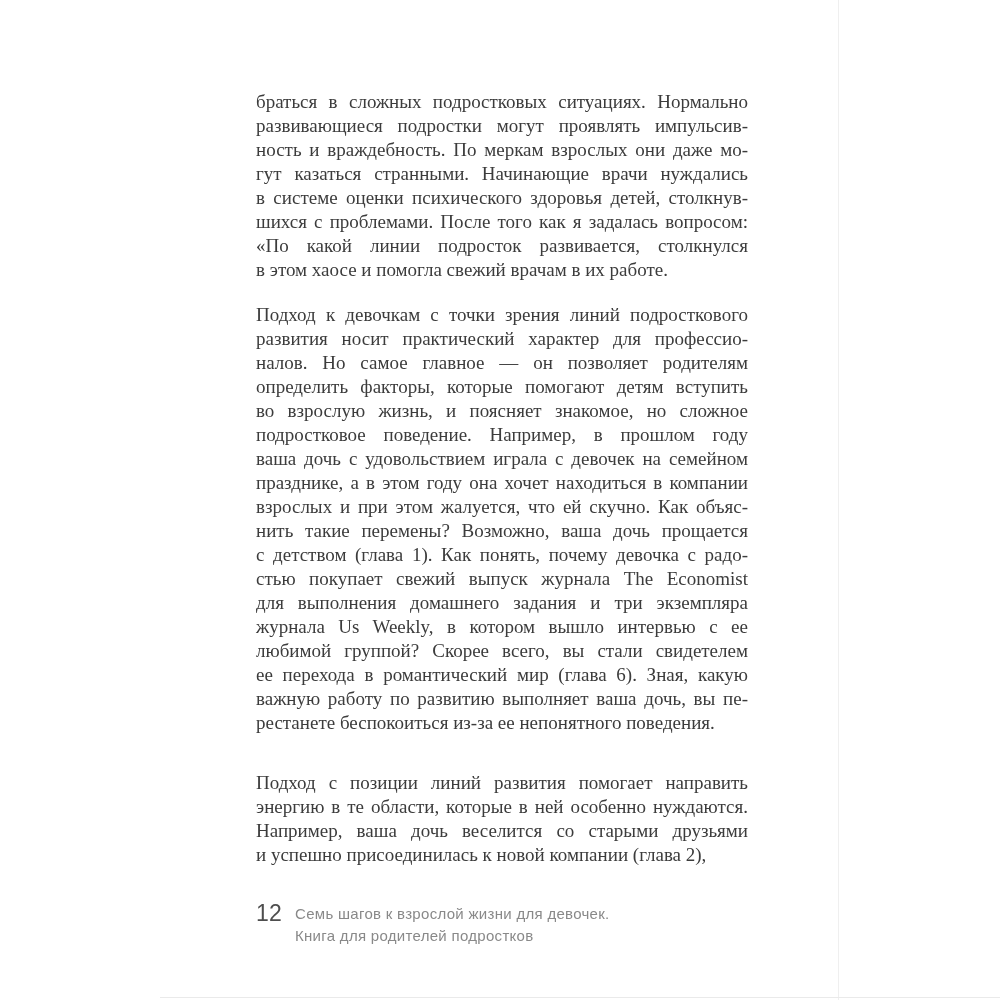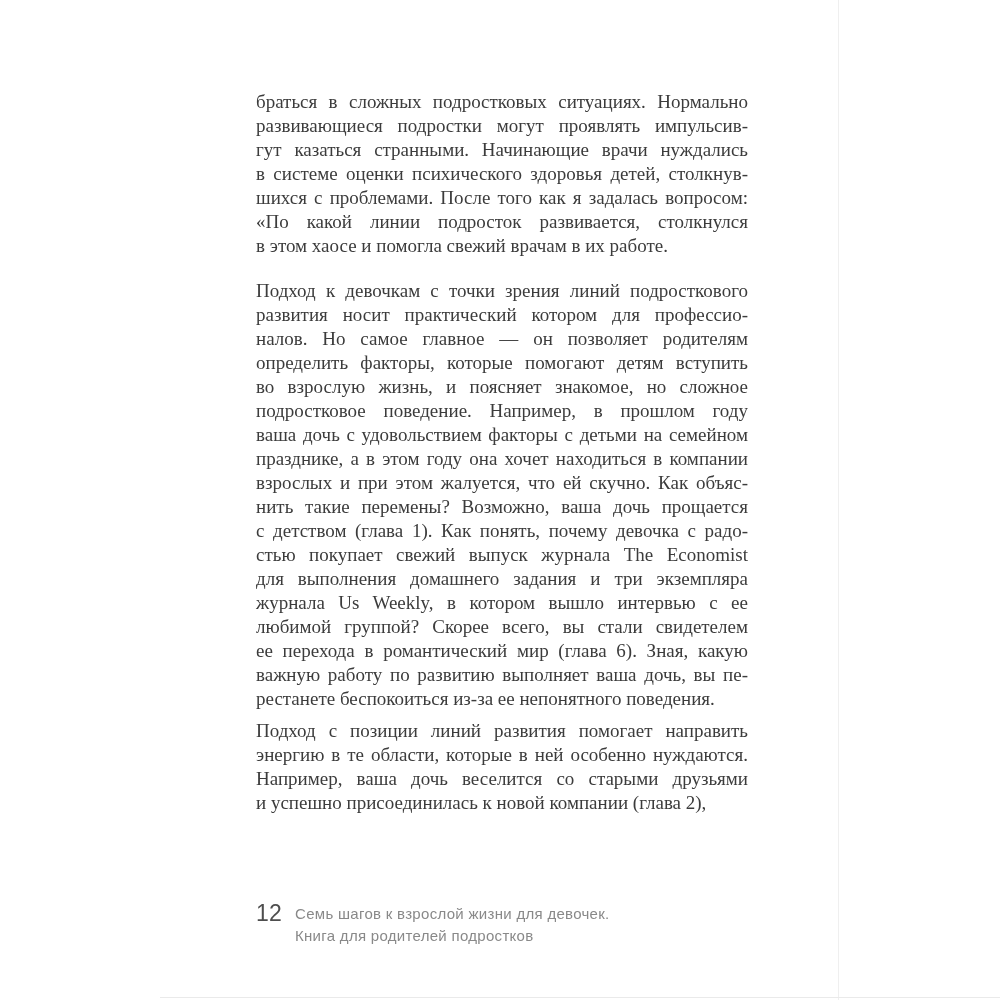--- a/index.html
+++ b/index.html
@@ -31,21 +31,21 @@
   .text-block {
     position: absolute;
     left: 256px; top: 90px;
     width: 492px;
     color: #3c3c3c;
     font-size: 19px;
     line-height: 24px;
   }
   .paragraph { margin: 0; }
   .paragraph + .paragraph { margin-top: 21px; }
-  .paragraph:nth-of-type(3) { margin-top: 8px; }
+  .paragraph:nth-of-type(3) { margin-top: 36px; }
   .line {
     text-align: justify;
     text-align-last: justify;
     white-space: normal;
     height: 24px;
     overflow: visible;
   }
   .line.last {
     text-align-last: left;
   }
@@ -77,34 +77,35 @@
 
 <div class="page">
 
   <div class="edge-v"></div>
   <div class="edge-h"></div>
 
   <main class="text-block">
       <div class="paragraph">
         <div class="line">браться в сложных подростковых ситуациях. Нормально</div>
         <div class="line">развивающиеся подростки могут проявлять импульсив-</div>
+        <div class="line">ность и враждебность. По меркам взрослых они даже мо-</div>
         <div class="line">гут казаться странными. Начинающие врачи нуждались</div>
         <div class="line">в системе оценки психического здоровья детей, столкнув-</div>
         <div class="line">шихся с проблемами. После того как я задалась вопросом:</div>
         <div class="line">«По какой линии подросток развивается, столкнулся</div>
         <div class="line last">в этом хаосе и помогла свежий врачам в их работе.</div>
       </div>
       <div class="paragraph">
         <div class="line">Подход к девочкам с точки зрения линий подросткового</div>
-        <div class="line">развития носит практический котором для профессио-</div>
+        <div class="line">развития носит практический характер для профессио-</div>
         <div class="line">налов. Но самое главное — он позволяет родителям</div>
         <div class="line">определить факторы, которые помогают детям вступить</div>
         <div class="line">во взрослую жизнь, и поясняет знакомое, но сложное</div>
         <div class="line">подростковое поведение. Например, в прошлом году</div>
-        <div class="line">ваша дочь с удовольствием факторы с детьми на семейном</div>
+        <div class="line">ваша дочь с удовольствием играла с девочек на семейном</div>
         <div class="line">празднике, а в этом году она хочет находиться в компании</div>
         <div class="line">взрослых и при этом жалуется, что ей скучно. Как объяс-</div>
         <div class="line">нить такие перемены? Возможно, ваша дочь прощается</div>
         <div class="line">с детством (глава 1). Как понять, почему девочка с радо-</div>
         <div class="line">стью покупает свежий выпуск журнала The Economist</div>
         <div class="line">для выполнения домашнего задания и три экземпляра</div>
         <div class="line">журнала Us Weekly, в котором вышло интервью с ее</div>
         <div class="line">любимой группой? Скорее всего, вы стали свидетелем</div>
         <div class="line">ее перехода в романтический мир (глава 6). Зная, какую</div>
         <div class="line">важную работу по развитию выполняет ваша дочь, вы пе-</div>

